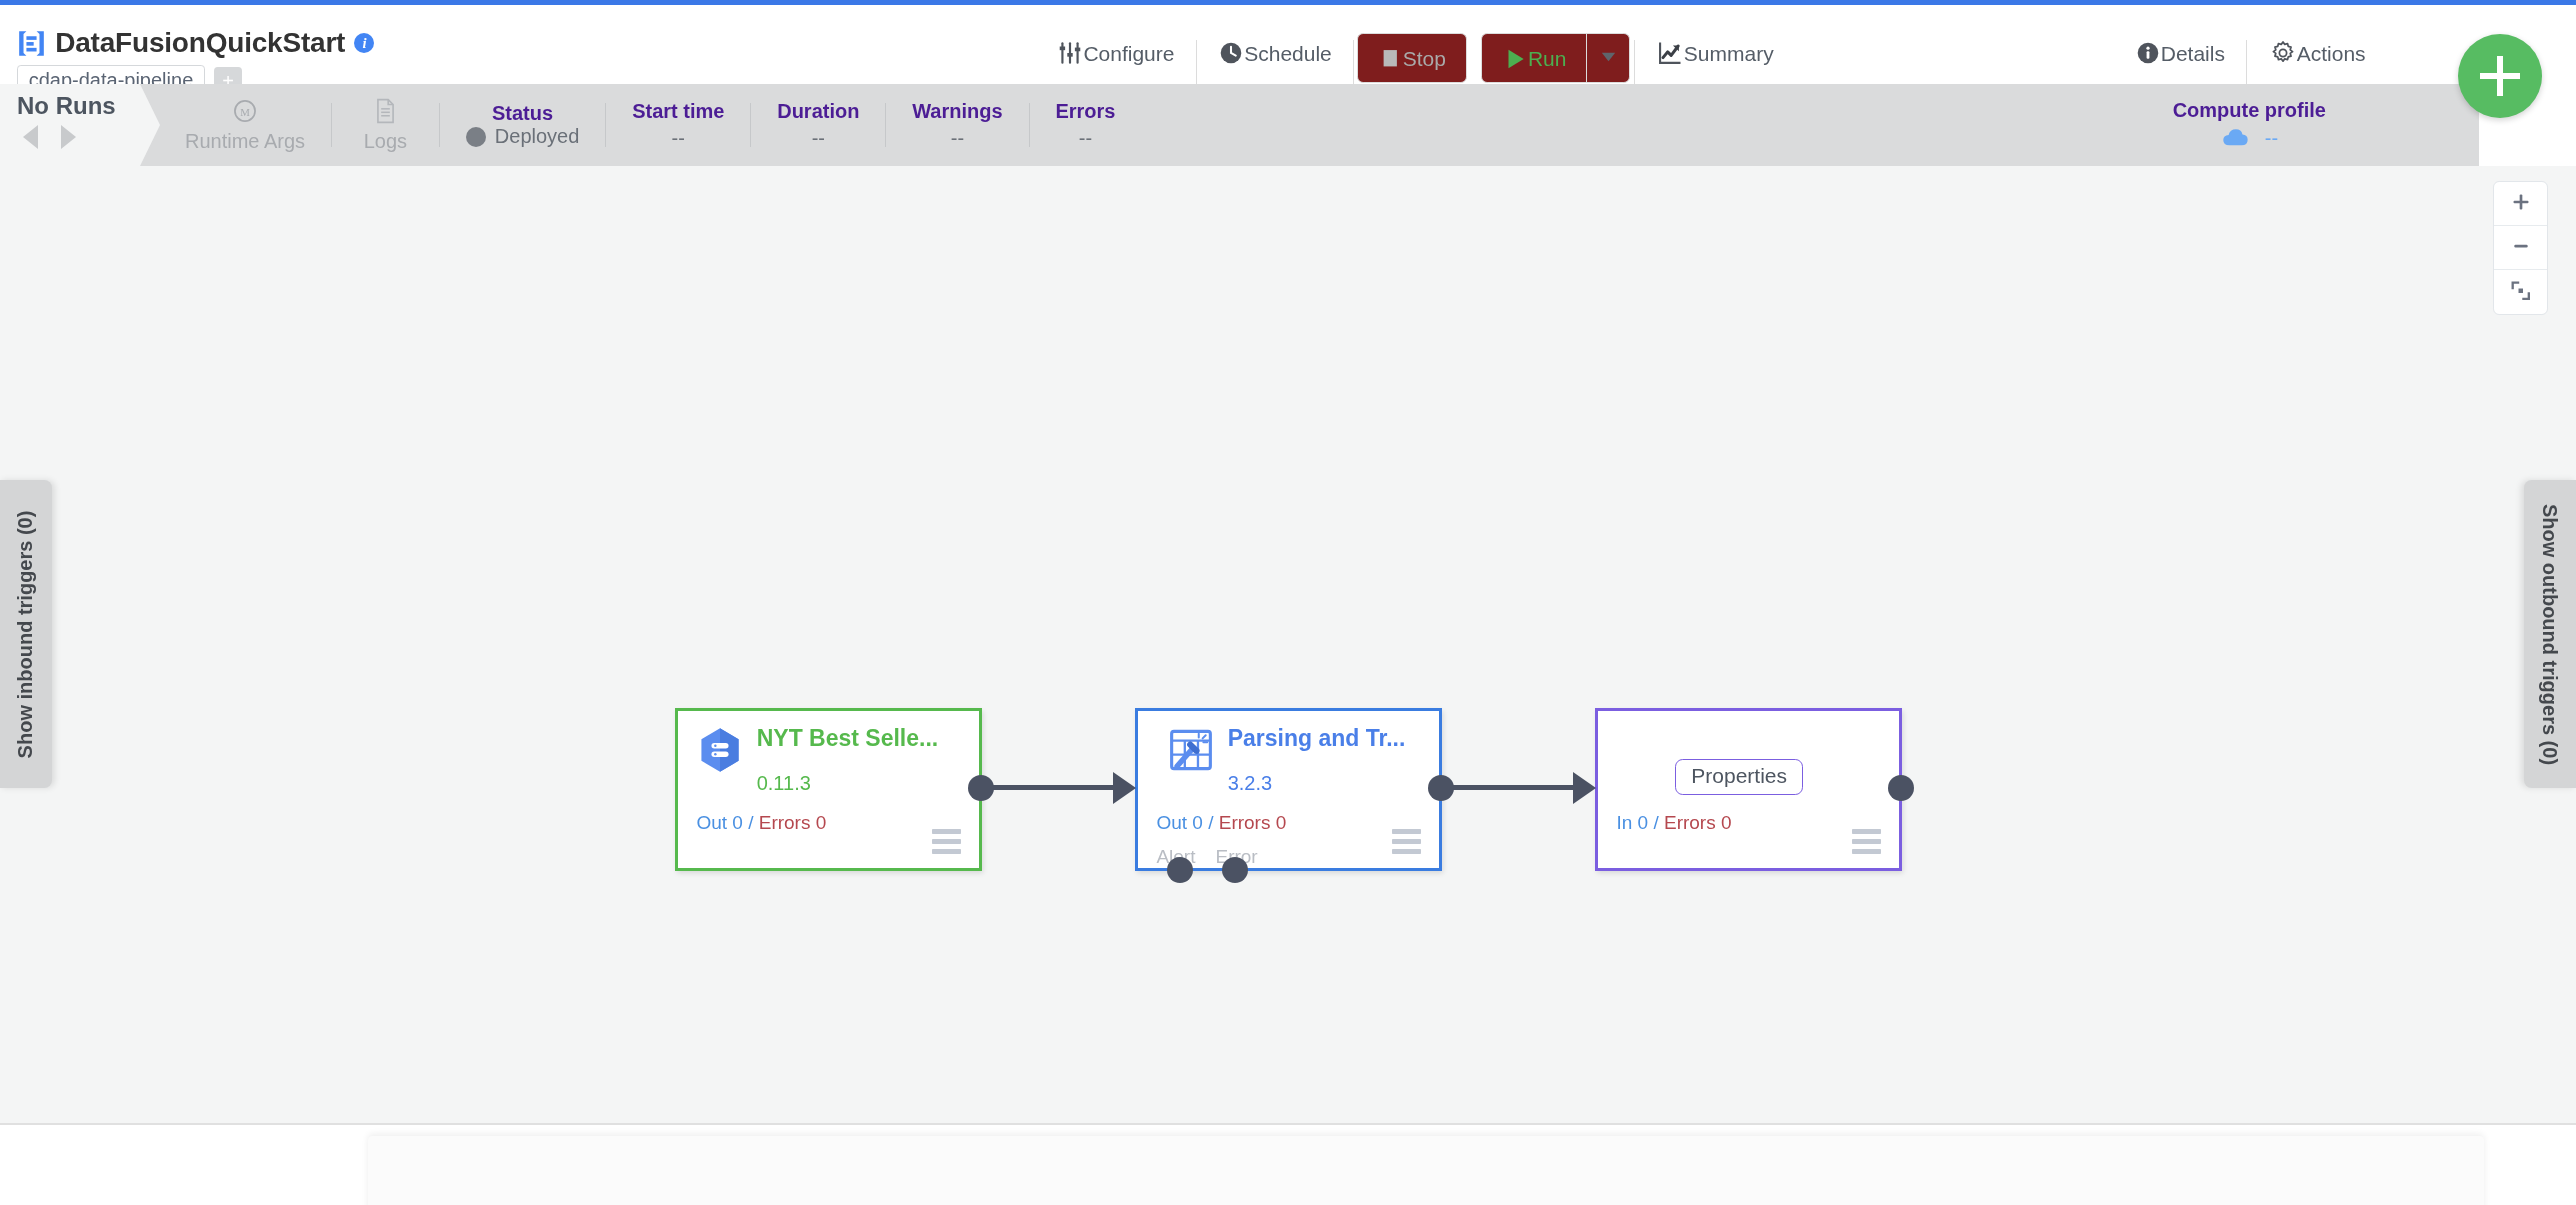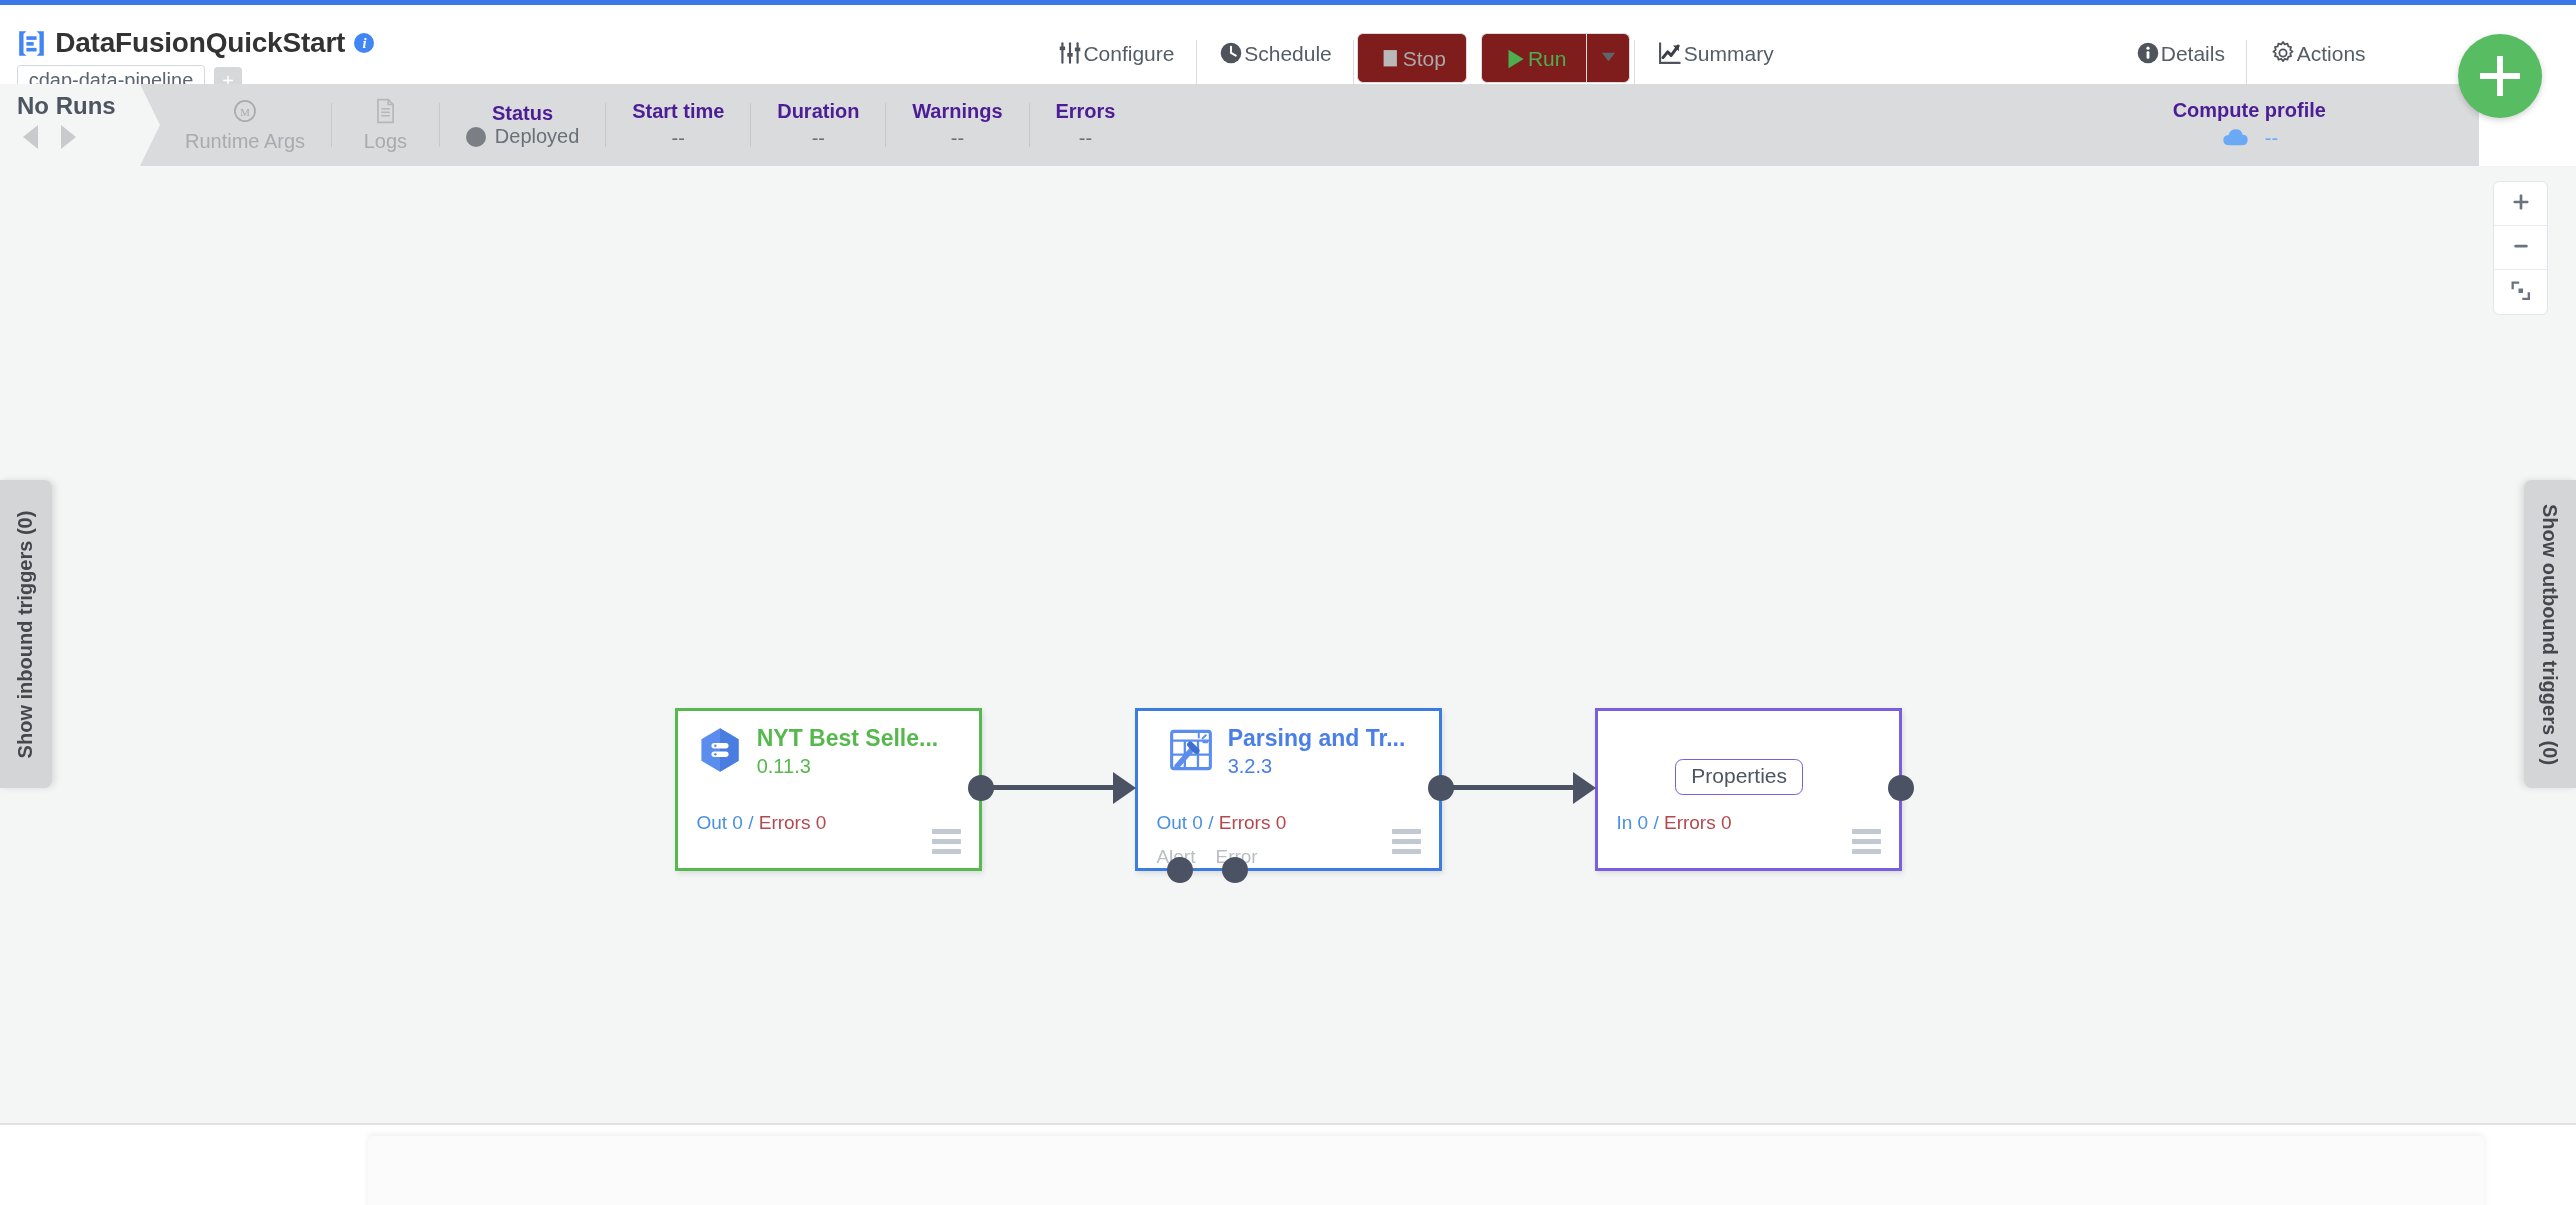--- a/index.html
+++ b/index.html
@@ -183,21 +183,21 @@
   }
   .node-src  { left: 675px; top: 542px; border: 3.1px solid #56b94d; }
   .node-xf   { left: 1135px; top: 542px; border: 3.1px solid #3a7ce0; padding-left: 11px; }
   .node-sink { left: 1595px; top: 542px; border: 3.1px solid #7b5ee0; }
 
   .node-head { display: flex; align-items: flex-start; padding: 15.3px 0 0 18.4px; gap: 12.3px; }
   .node-icon { width: 48px; height: 48px; flex: 0 0 48px; }
   .node-title {
     font-size: 23px; font-weight: bold; line-height: 1.08; white-space: nowrap;
   }
-  .node-ver { font-size: 20px; margin-top: 4px; }
+  .node-ver { font-size: 20px; margin-top: 21px; }
   .t-src  { color: #56b94d; }
   .t-xf   { color: #4a7fe8; }
   .t-sink { color: #7b5ee0; }
 
   .node-metrics {
     position: absolute; left: 18.4px; top: 101px;
     font-size: 19px; white-space: nowrap;
   }
   .m-in  { color: #4a90e2; }
   .m-sl  { color: #4a90e2; }

